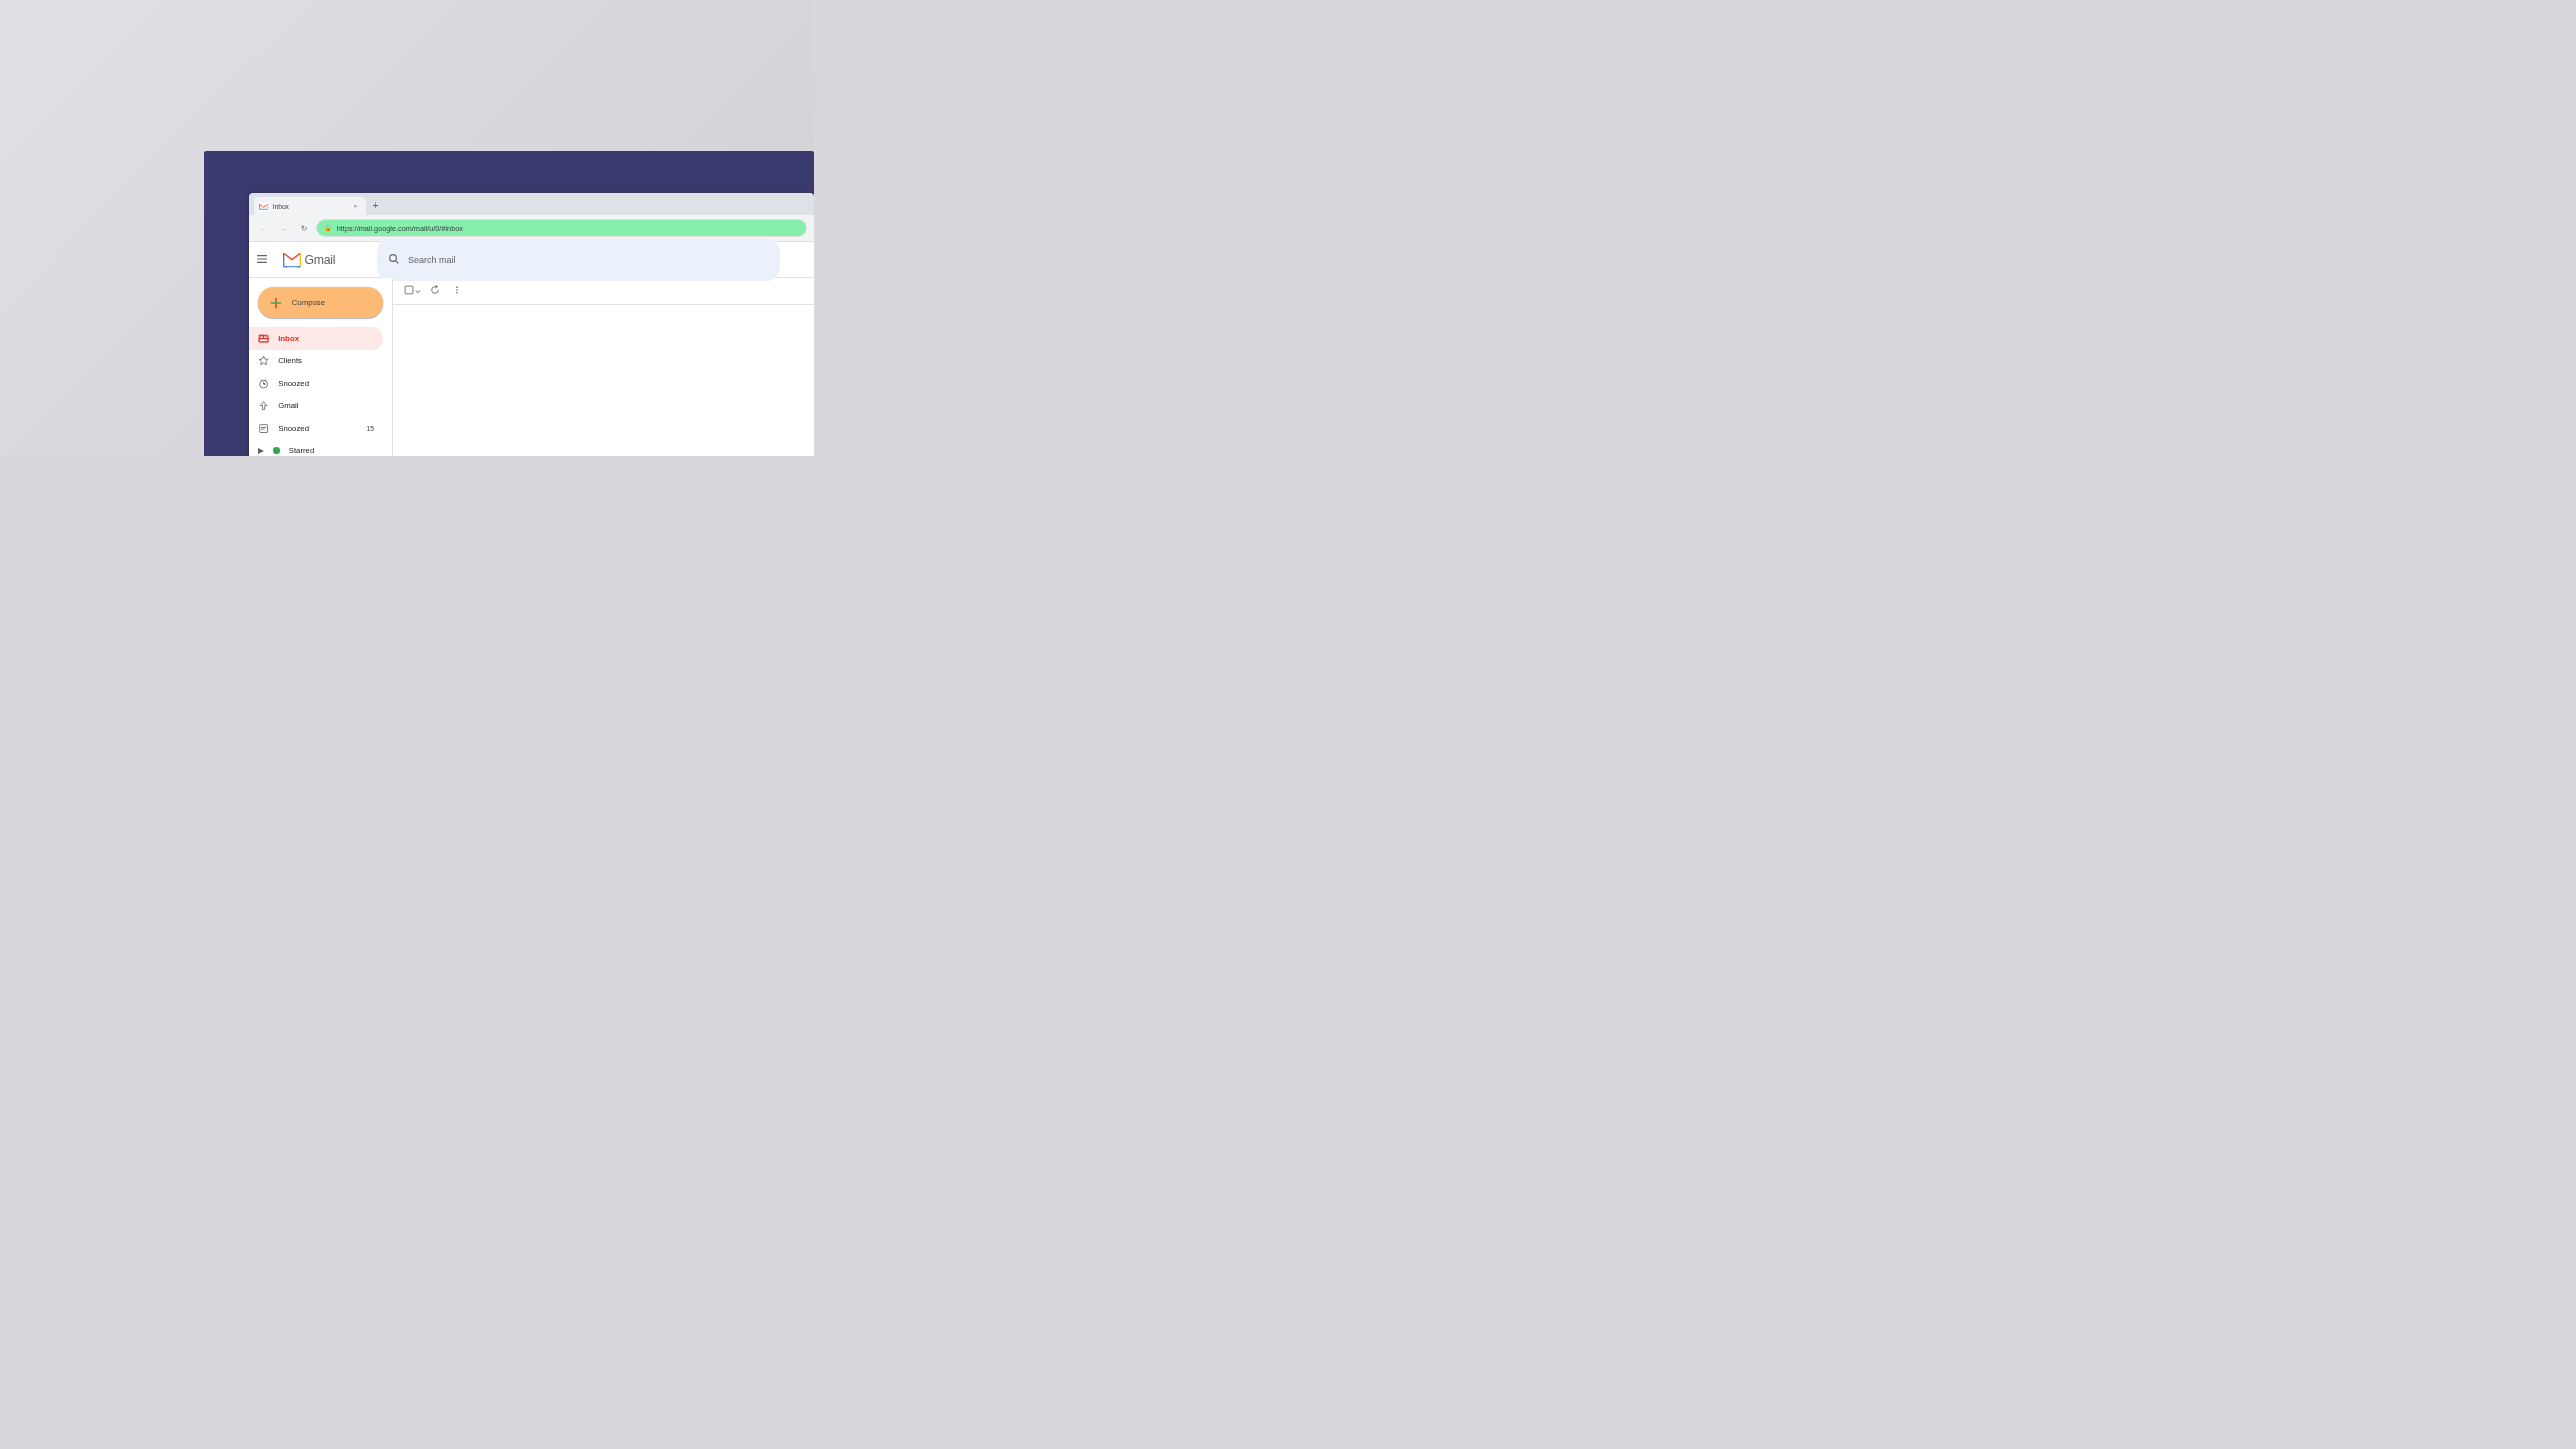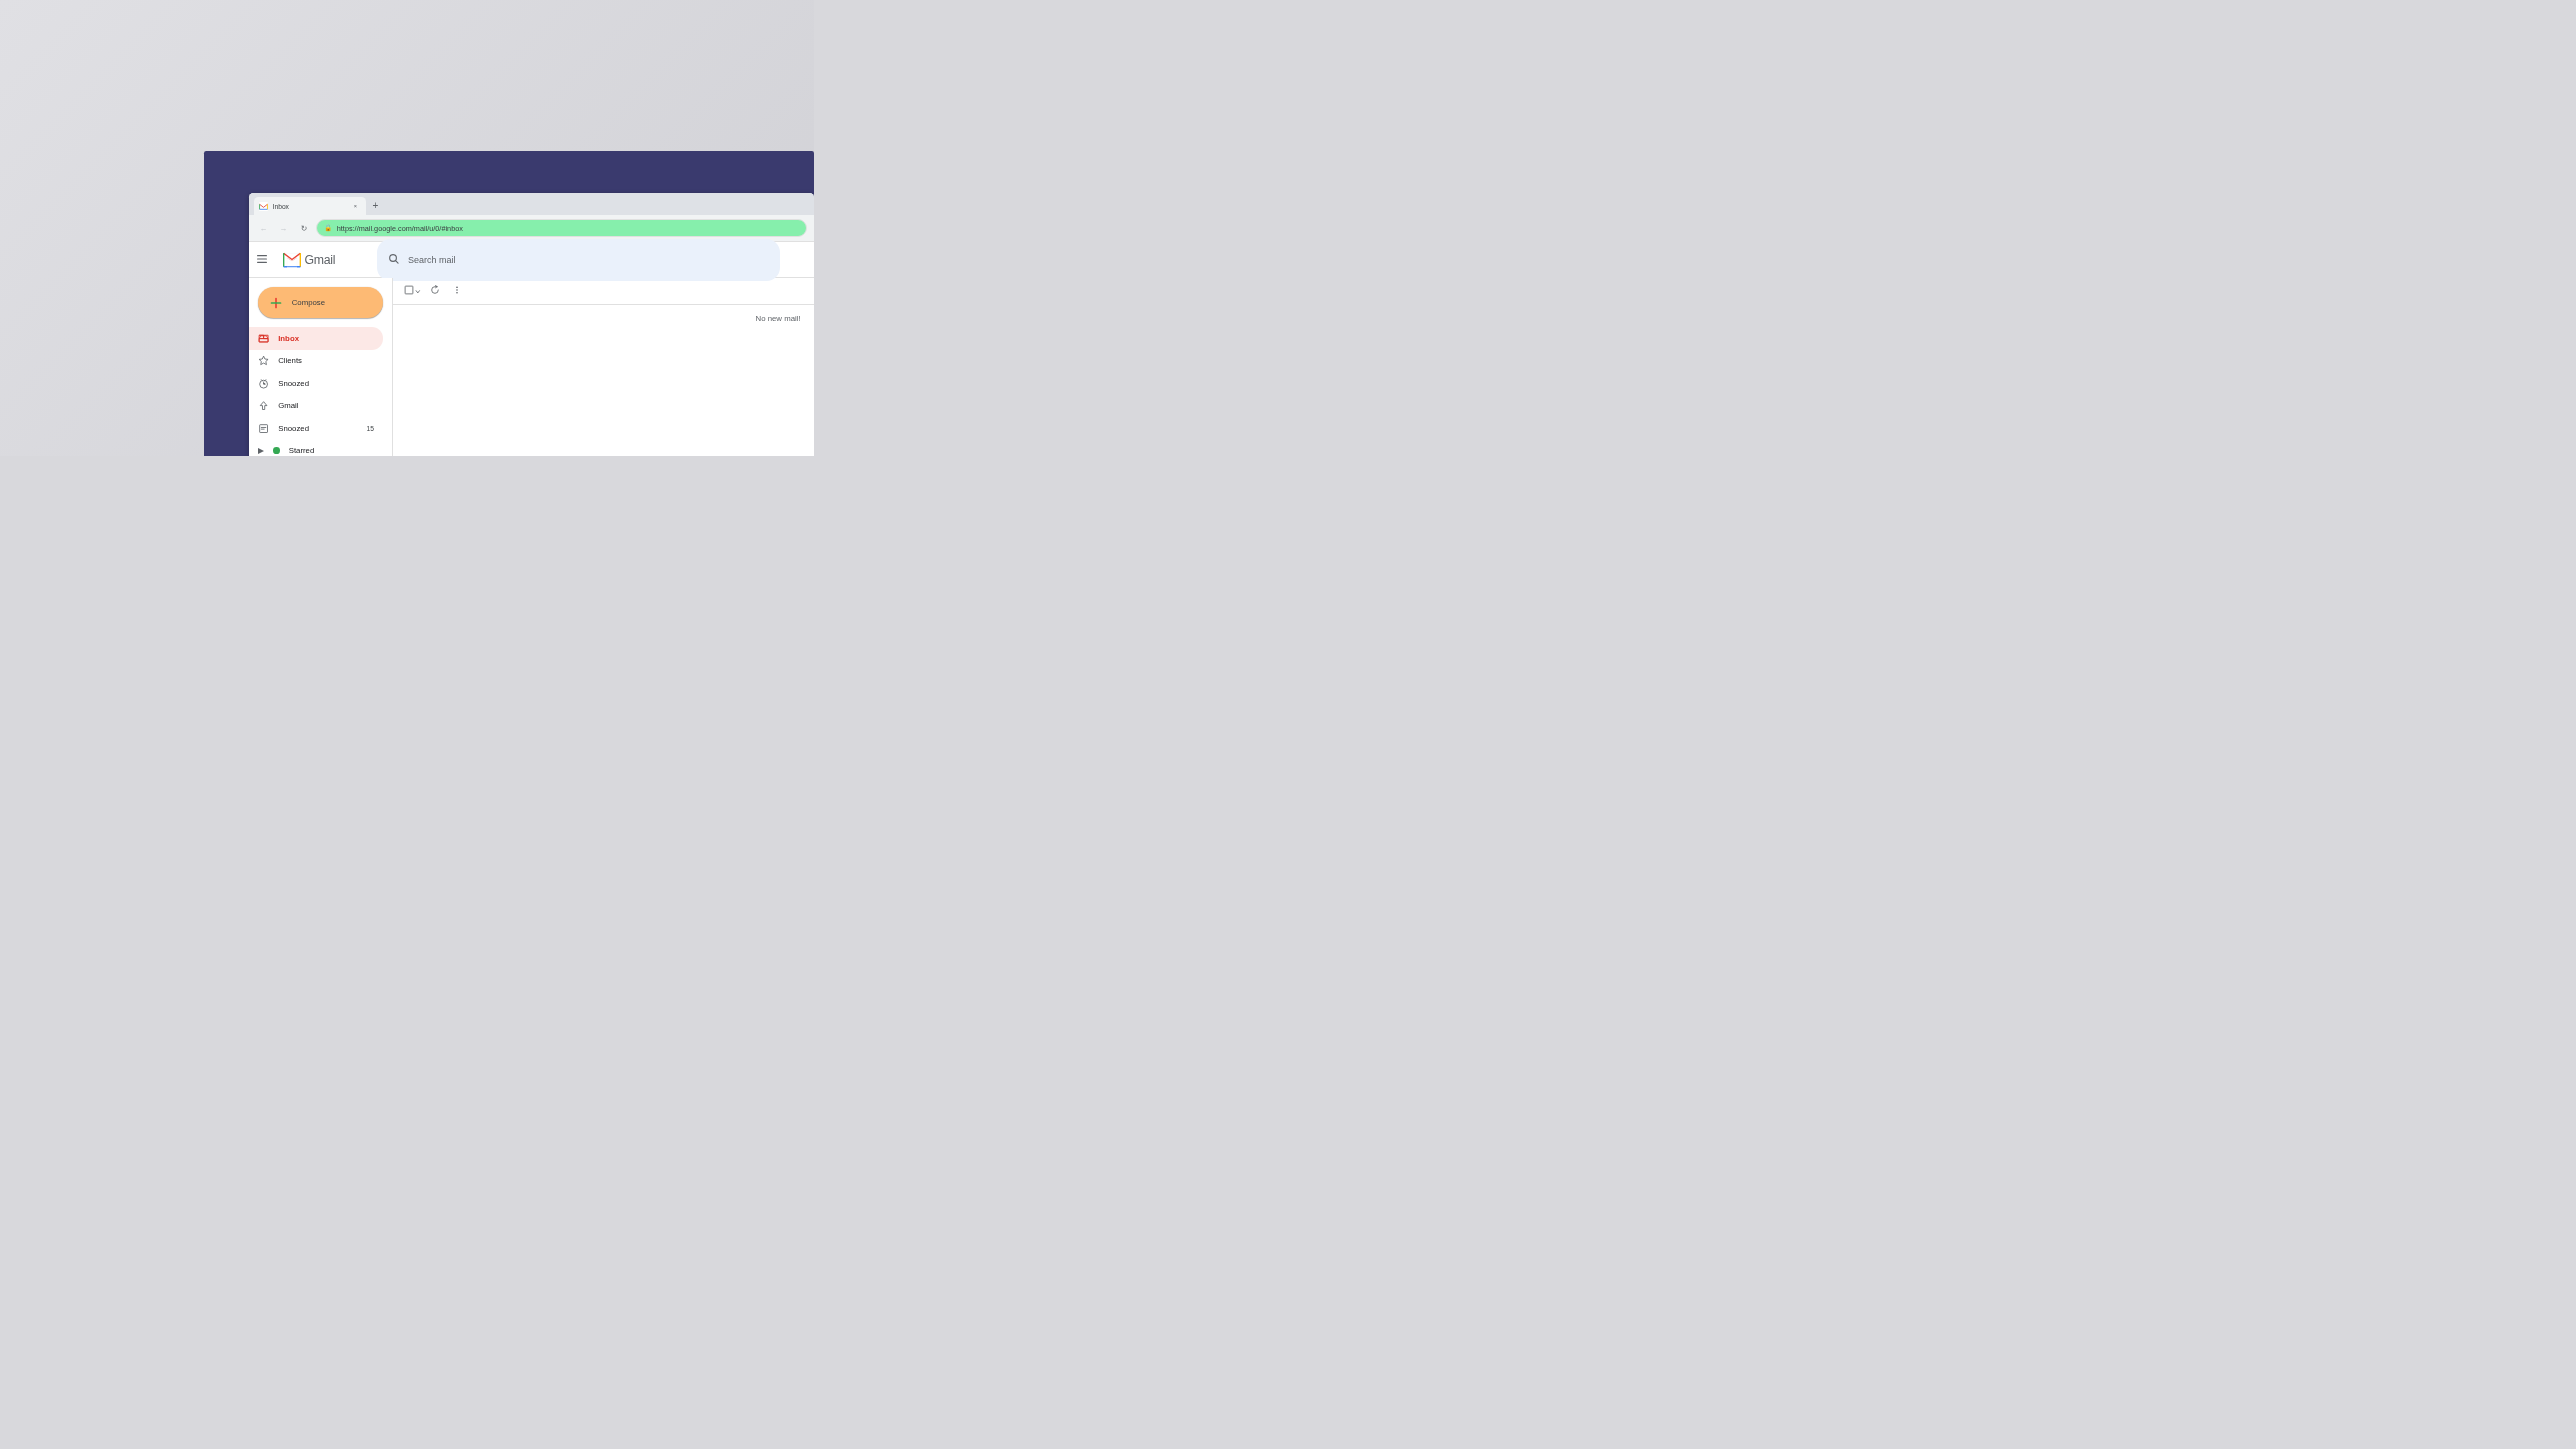--- a/index.html
+++ b/index.html
@@ -593,21 +593,18 @@
             <span>
               <svg width="10" height="10" viewBox="0 0 18 18">
                 <circle cx="9" cy="4" r="1.5" fill="#5f6368"></circle>
                 <circle cx="9" cy="9" r="1.5" fill="#5f6368"></circle>
                 <circle cx="9" cy="14" r="1.5" fill="#5f6368"></circle>
               </svg>
             </span>
           </div>
         </div>
 
-        <div class="empty-state">
-          <span class="no-mail-text">No new mail!</span>
-        </div>
 
       </div>
     </div>
   </div>
 </div>
 
 
 </body></html>

